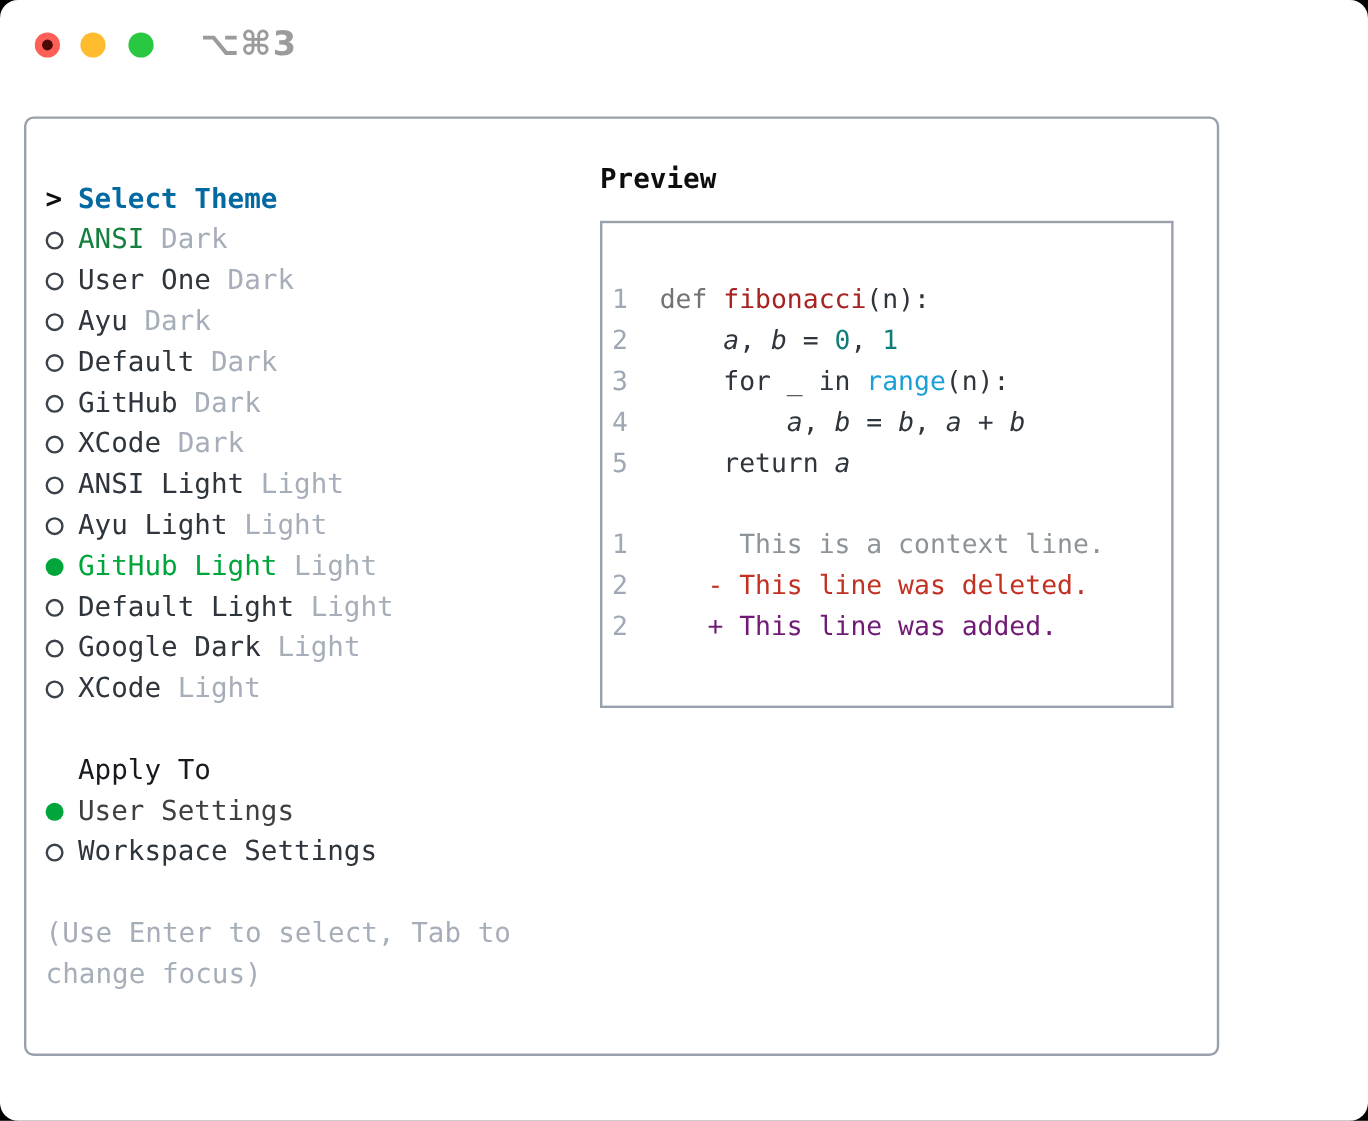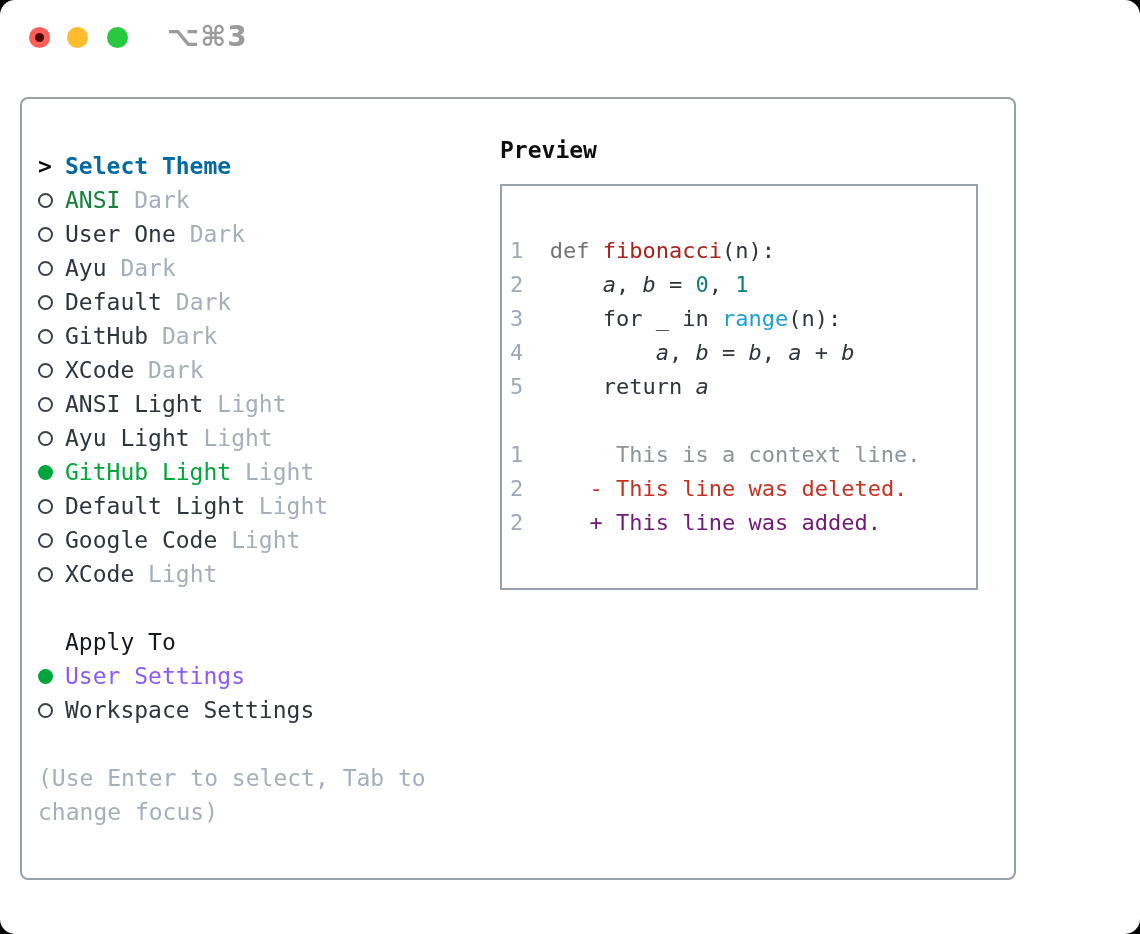--- a/index.html
+++ b/index.html
@@ -144,21 +144,21 @@
           <div class="row">
             <span class="bullet">
               <span class="hollow"></span>
             </span>
             <span class="label"><span style="color: rgb(47, 53, 60);">Default Light</span><span style="color: rgb(166, 174, 185);"> Light</span></span>
           </div>
           <div class="row">
             <span class="bullet">
               <span class="hollow"></span>
             </span>
-            <span class="label"><span style="color: rgb(47, 53, 60);">Google Code</span><span style="color: rgb(166, 174, 185);"> Light</span></span>
+            <span class="label"><span style="color: rgb(47, 53, 60);">Google Dark</span><span style="color: rgb(166, 174, 185);"> Light</span></span>
           </div>
           <div class="row">
             <span class="bullet">
               <span class="hollow"></span>
             </span>
             <span class="label"><span style="color: rgb(47, 53, 60);">XCode</span><span style="color: rgb(166, 174, 185);"> Light</span></span>
           </div>
         </div>
 
       <div class="spacer-row"></div>
@@ -166,21 +166,21 @@
       <div class="row">
         <span class="bullet"></span>
         <span class="label apply-label">Apply To</span>
       </div>
 
       <div id="apply-list">
           <div class="row">
             <span class="bullet">
               <span class="dot" style="background: rgb(0, 166, 60);"></span>
             </span>
-            <span class="label"><span style="color: #8b5cf6;">User Settings</span></span>
+            <span class="label"><span style="color: #404040;">User Settings</span></span>
           </div>
           <div class="row">
             <span class="bullet">
               <span class="hollow"></span>
             </span>
             <span class="label"><span style="color: rgb(47, 53, 60);">Workspace Settings</span></span>
           </div>
         </div>
 
       <div class="spacer-row"></div>

